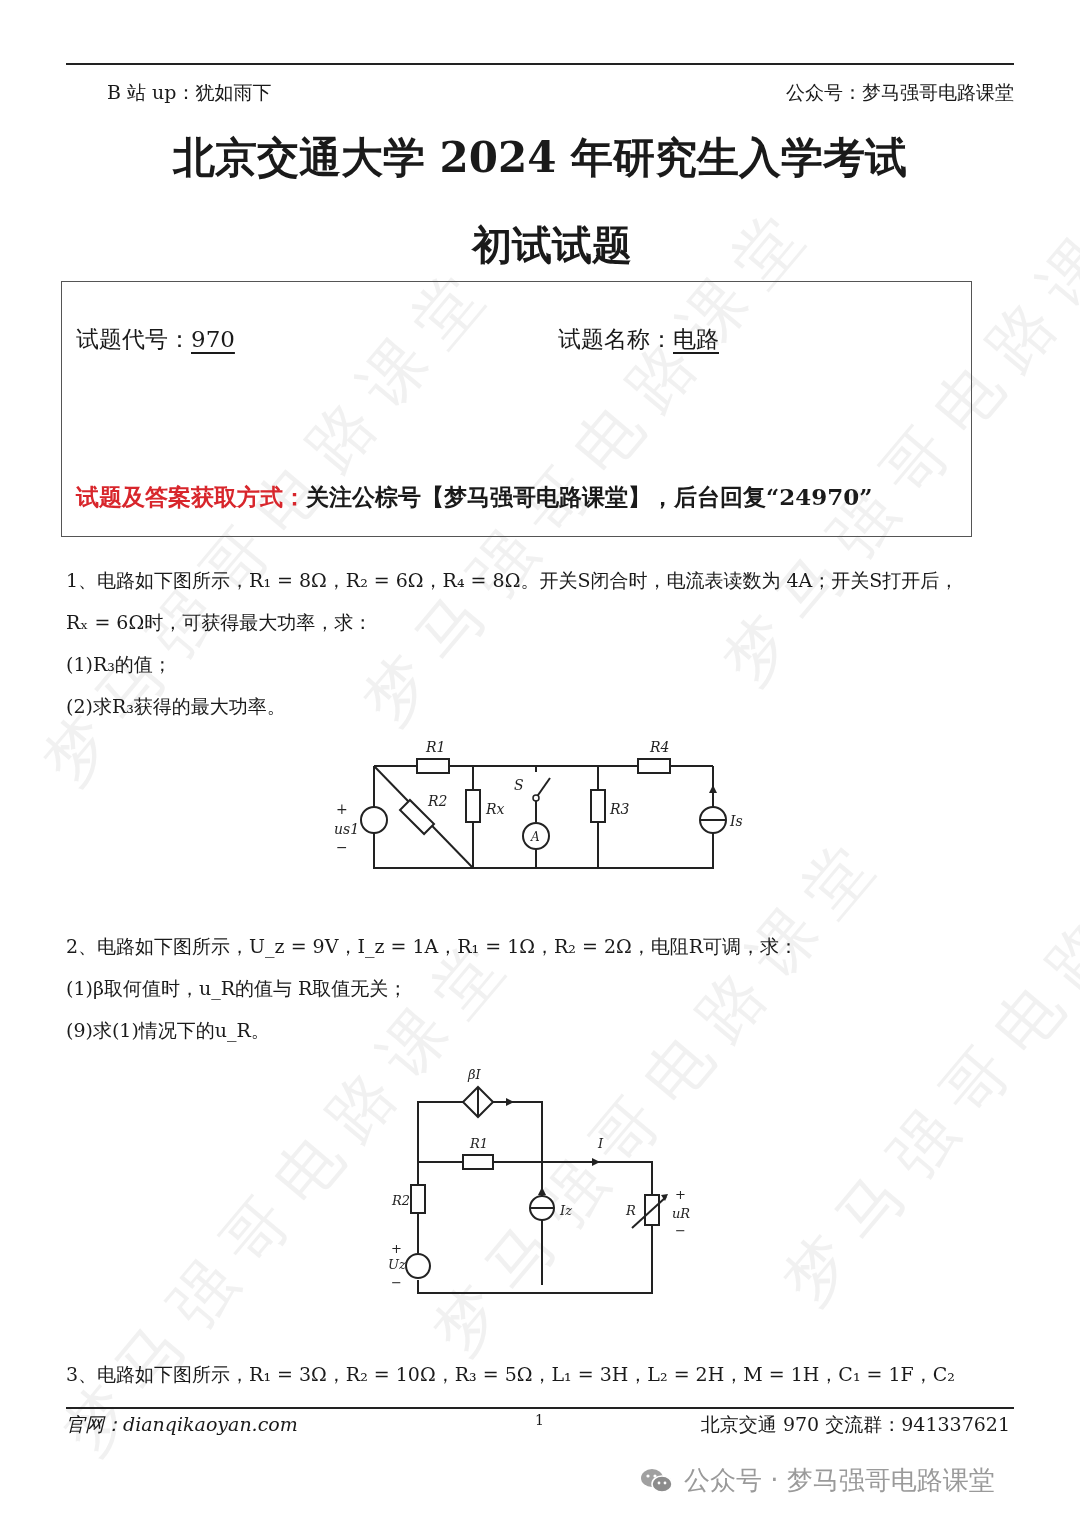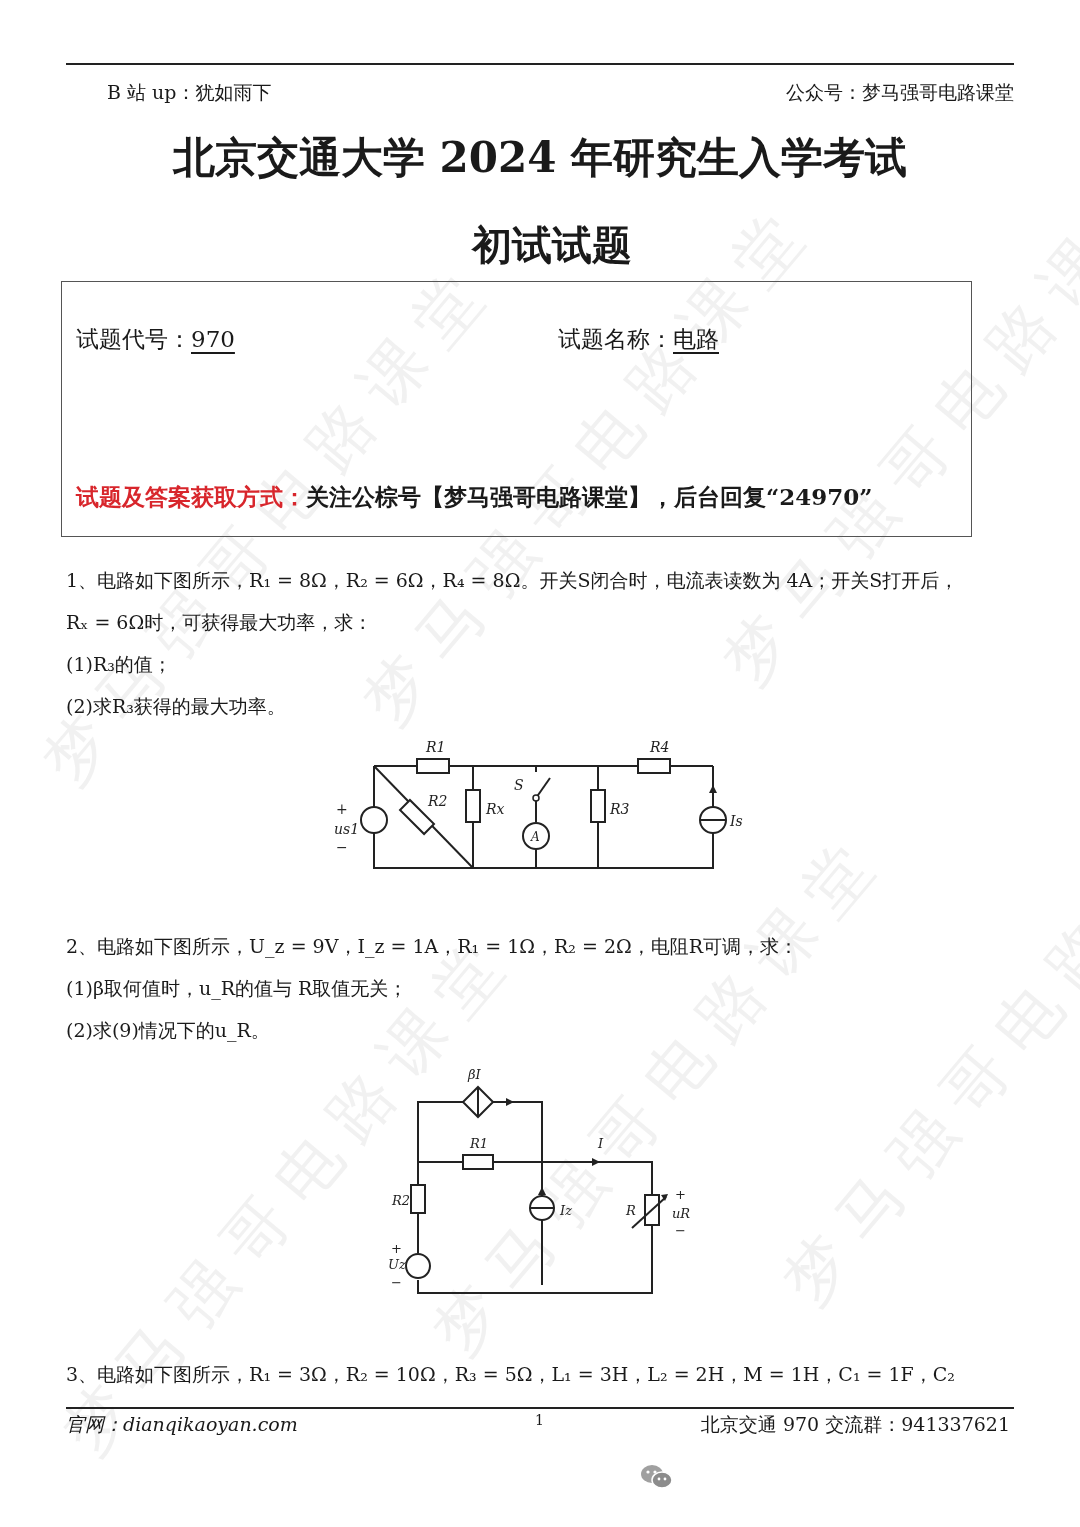--- a/index.html
+++ b/index.html
@@ -101,21 +101,21 @@
     <text x="14" y="104">us1</text>
     <text x="16" y="84" font-style="normal">+</text>
     <text x="16" y="122" font-style="normal">−</text>
   </g>
 </svg>
 
 <div class="q" style="top:934px;">
   <span>2、</span><span>电路如下图所示，U_z = 9V，I_z = 1A，R₁ = 1Ω，R₂ = 2Ω，电阻R可调，求：</span>
 </div>
 <div class="q" style="top:976px;">(1)β取何值时，u_R的值与 R取值无关；</div>
-<div class="q" style="top:1018px;">(2)求(9)情况下的u_R。</div>
+<div class="q" style="top:1018px;">(9)求(1)情况下的u_R。</div>
 
 <svg class="circuit" style="left:370px; top:1055px;" width="340" height="250" viewBox="0 0 340 250">
   <g stroke="#222" stroke-width="2" fill="none">
     <polyline points="48,185 48,47 93,47"></polyline>
     <polyline points="123,47 172,47 172,230"></polyline>
     <polygon points="108,32 123,47 108,62 93,47" fill="#fff"></polygon>
     <line x1="108" y1="32" x2="108" y2="62"></line>
     <line x1="48" y1="107" x2="93" y2="107"></line>
     <rect x="93" y="100" width="30" height="14" fill="#fff"></rect>
     <polyline points="123,107 282,107 282,140"></polyline>
@@ -159,13 +159,14 @@
 
 <div class="wx">
   <svg width="34" height="28" viewBox="0 0 34 28">
     <ellipse cx="12" cy="11" rx="11" ry="9" fill="#a0a0a0"></ellipse>
     <ellipse cx="22" cy="17" rx="10" ry="8" fill="#8c8c8c" stroke="#fff" stroke-width="1.5"></ellipse>
     <circle cx="8" cy="9" r="1.6" fill="#fff"></circle>
       <circle cx="15" cy="9" r="1.6" fill="#fff"></circle>
     <circle cx="19" cy="16" r="1.4" fill="#fff"></circle>
       <circle cx="25" cy="16" r="1.4" fill="#fff"></circle>
   </svg>
+  <span>公众号 · 梦马强哥电路课堂</span>
 </div>
 
 </body></html>

